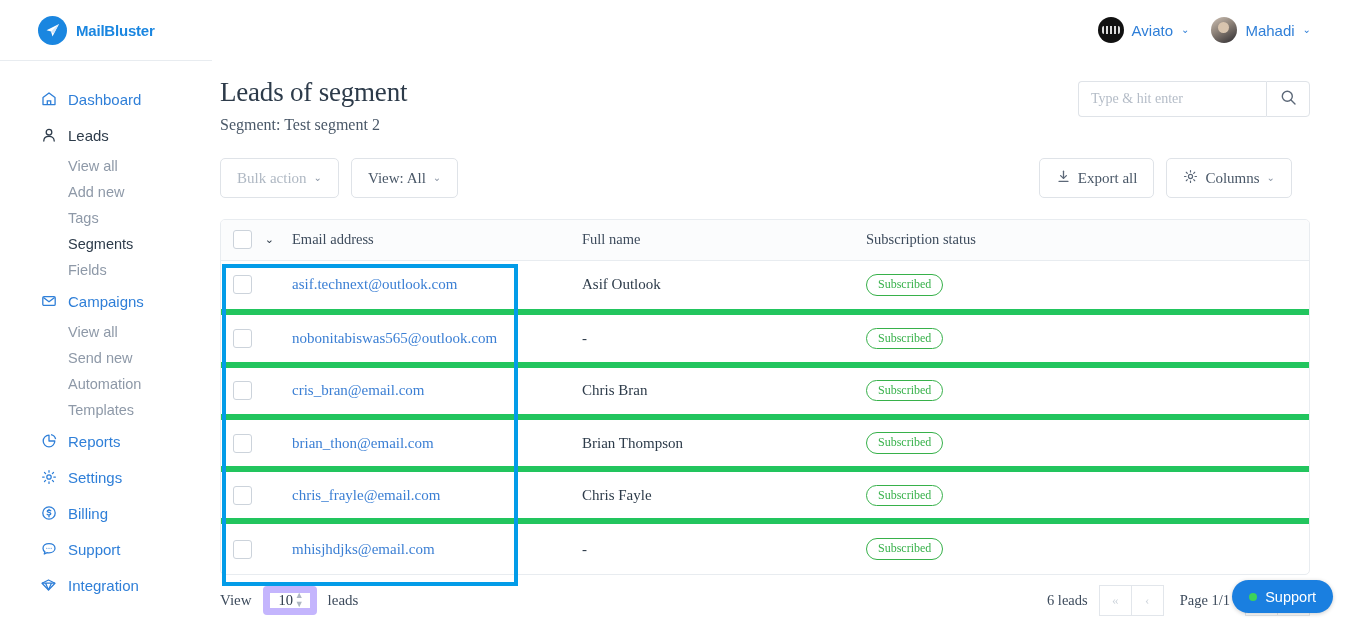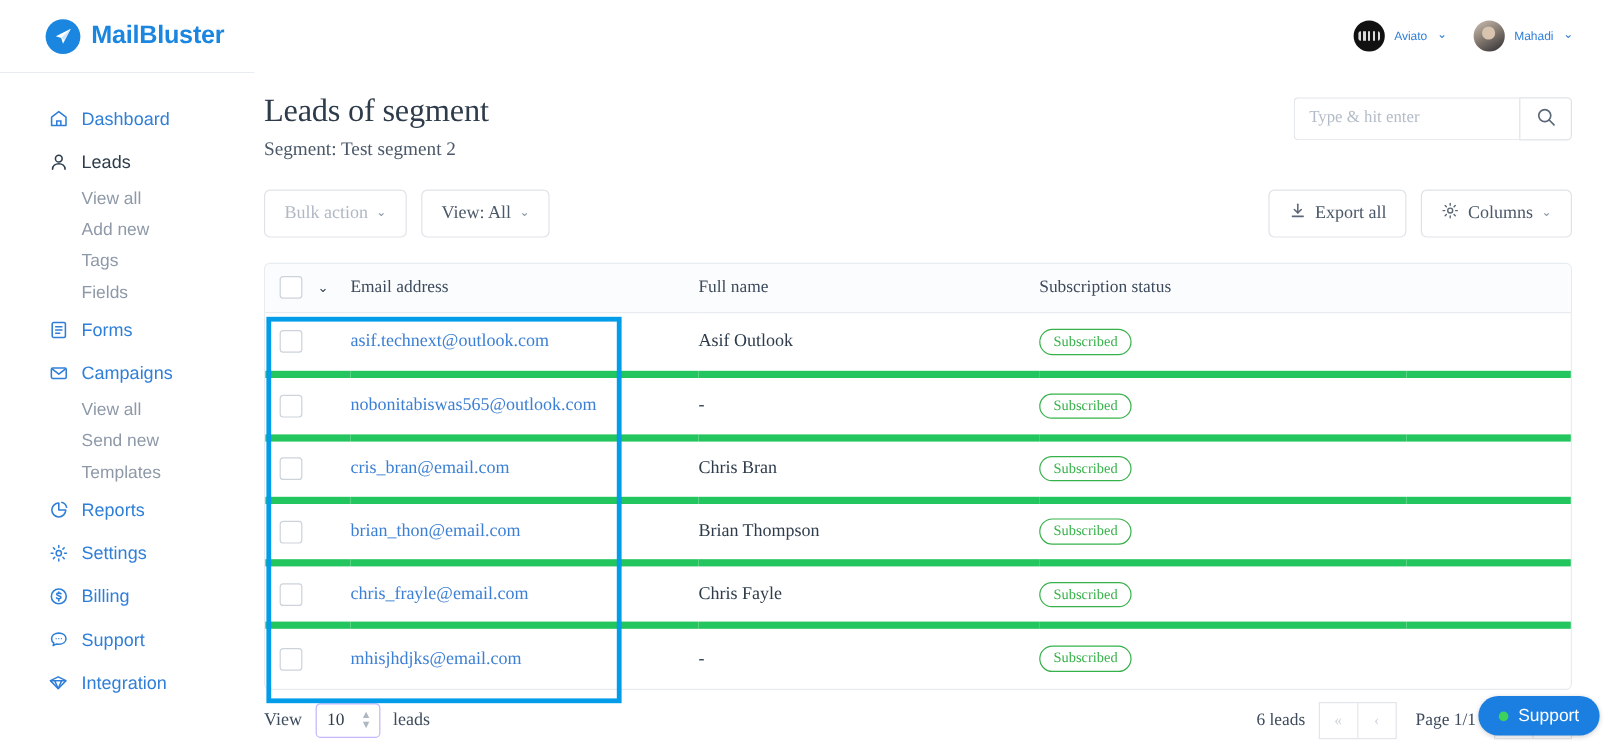--- a/index.html
+++ b/index.html
@@ -15,36 +15,36 @@
     background: #fff; border-bottom: 1px solid #e8ecf0;
     display: flex; align-items: center; justify-content: space-between;
     padding: 0 40px 0 38px;
   }
   .brand { display: flex; align-items: center; gap: 9px; }
   .brand-mark {
     width: 29px; height: 29px; border-radius: 50%;
     background: #1a86e0; position: relative; flex: none;
   }
   .brand-mark svg { position: absolute; top: 5px; left: 5px; }
-  .brand-name { font-size: 21px; font-weight: bold; color: #1a86e0; letter-spacing: -0.2px; }
+  .brand-name { font-size: 15px; font-weight: bold; color: #1a86e0; letter-spacing: -0.2px; }
   .topright { display: flex; align-items: center; gap: 22px; }
   .acct { display: flex; align-items: center; gap: 8px; cursor: pointer; }
   .avatar { width: 26px; height: 26px; border-radius: 50%; flex: none; overflow: hidden; position: relative; }
   .avatar.dark { background: #111; }
   .avatar.dark::after {
     content: ""; position: absolute; left: 4px; top: 9px; width: 18px; height: 8px;
     background: repeating-linear-gradient(90deg, #fff 0 2px, transparent 2px 4px);
     opacity: .85; border-radius: 2px;
   }
   .avatar.photo { background: linear-gradient(150deg,#cfc2b5 0%,#8a7f76 45%,#2c2a2e 100%); }
   .avatar.photo::after {
     content:""; position:absolute; left:7px; top:5px; width:11px; height:11px;
     border-radius:50%; background:#d8c4ae;
   }
-  .acct-name { font-size: 10px; color: #2f7fd8; }
+  .acct-name { font-size: 15px; color: #2f7fd8; }
   .caret { font-size: 10px; color: #2f7fd8; line-height: 1; }
   .caret.grey { color: #8a95a5; }
 
   
   .sidebar {
     position: absolute; top: 61px; left: 0; width: 212px; height: 565px;
     background: #fff; padding-top: 20px;
   }
   .nav-item {
     display: flex; align-items: center; gap: 11px;
@@ -68,21 +68,21 @@
   .search-input {
     width: 188px; height: 36px; border: 1px solid #dfe3e8; border-right: none;
     border-radius: 4px 0 0 4px; padding: 0 12px; font-size: 14px;
     color: #2d3b4a; font-family: inherit; outline: none; margin-left: 13px;
   }
   .search-input::placeholder { color: #b4bcc7; }
   .search-btn {
     width: 44px; height: 36px; border: 1px solid #dfe3e8; border-radius: 0 4px 4px 0;
     background: #fff; cursor: pointer; display: flex; align-items: center; justify-content: center;
   }
-  .toolbar { display: flex; justify-content: space-between; padding: 24px 41px 0 8px; }
+  .toolbar { display: flex; justify-content: space-between; padding: 24px 59px 0 8px; }
   .tbtn {
     height: 40px; border: 1px solid #dfe3e8; border-radius: 5px; background: #fff;
     display: inline-flex; align-items: center; gap: 7px; padding: 0 16px;
     font-size: 15px; color: #4a5868; cursor: pointer; font-family: inherit;
   }
   .tbtn.disabled { color: #afb8c3; }
   .tgroup { display: flex; gap: 12px; }
 
   
   .tablewrap { margin: 21px 41px 0 8px; border: 1px solid #e8ecf0; border-radius: 5px; overflow: hidden; }
@@ -112,21 +112,21 @@
     border: 4px solid #039ce8; pointer-events: none; z-index: 20;
   }
 
   
   .footer {
     display: flex; justify-content: space-between; align-items: center;
     margin: 10px 41px 0 8px; font-size: 15px; color: #3d4b5c;
   }
   .viewsel { display: flex; align-items: center; gap: 11px; }
   .stepper {
-    width: 54px; height: 29px; border: 1px solid #c4b5fd; border-radius: 4px;
+    width: 54px; height: 29px; border: 7px solid #c4b5fd; border-radius: 4px;
     display: flex; align-items: center; justify-content: space-between;
     padding: 0 6px 0 9px; font-size: 14.5px; cursor: pointer; color: #2d3b4a;
   }
   .stepper .arrows { color: #aeb7c2; font-size: 9px; line-height: 9px; }
   .pager { display: flex; align-items: center; }
   .leadcount { margin-right: 12px; font-size: 14.5px; }
   .pbtn {
     width: 33px; height: 31px; border: 1px solid #e2e6eb; background: #fff;
     display: flex; align-items: center; justify-content: center;
     color: #9aa4b1; font-size: 13px; cursor: pointer; margin-left: -1px;
@@ -192,48 +192,45 @@
   </div>
   <div class="sub-item">
       <span>View all</span>
     </div>
   <div class="sub-item">
       <span>Add new</span>
     </div>
   <div class="sub-item">
       <span>Tags</span>
     </div>
+  <div class="sub-item active">
+      <span>Segments</span>
+    </div>
   <div class="sub-item">
       <span>Fields</span>
     </div>
 
-  <div class="nav-item">
-    <span class="nav-icon">
-      <svg width="16" height="16" viewBox="0 0 16 16" fill="none" stroke="#2f7fd8" stroke-width="1.3">
-        <rect x="2.5" y="1.8" width="11" height="12.4" rx="1.2"></rect>
-        <path d="M5.4 5.3h5.2M5.4 8h5.2M5.4 10.7h3.4" stroke-linecap="round"></path>
-      </svg>
-    </span>
-    <span>Forms</span>
-  </div>
 
   <div class="nav-item">
     <span class="nav-icon">
       <svg width="16" height="16" viewBox="0 0 16 16" fill="none" stroke="#2f7fd8" stroke-width="1.3">
         <rect x="1.8" y="3.6" width="12.4" height="8.8" rx="1.2"></rect>
         <path d="M2.4 4.4 L8 8.8 L13.6 4.4" stroke-linejoin="round"></path>
       </svg>
     </span>
     <span>Campaigns</span>
   </div>
   <div class="sub-item">
       <span>View all</span>
     </div>
   <div class="sub-item">
       <span>Send new</span>
+    </div>
+  <div class="sub-item">
+      <span>Automation</span>
     </div>
   <div class="sub-item">
       <span>Templates</span>
     </div>
 
   <div class="nav-item">
     <span class="nav-icon">
       <svg width="16" height="16" viewBox="0 0 16 16" fill="none" stroke="#2f7fd8" stroke-width="1.3">
         <path d="M8 2.2 A5.8 5.8 0 1 0 13.8 8 H8 Z" stroke-linejoin="round"></path>
         <path d="M10 1.6 A5.8 5.8 0 0 1 14.6 6.2"></path>

